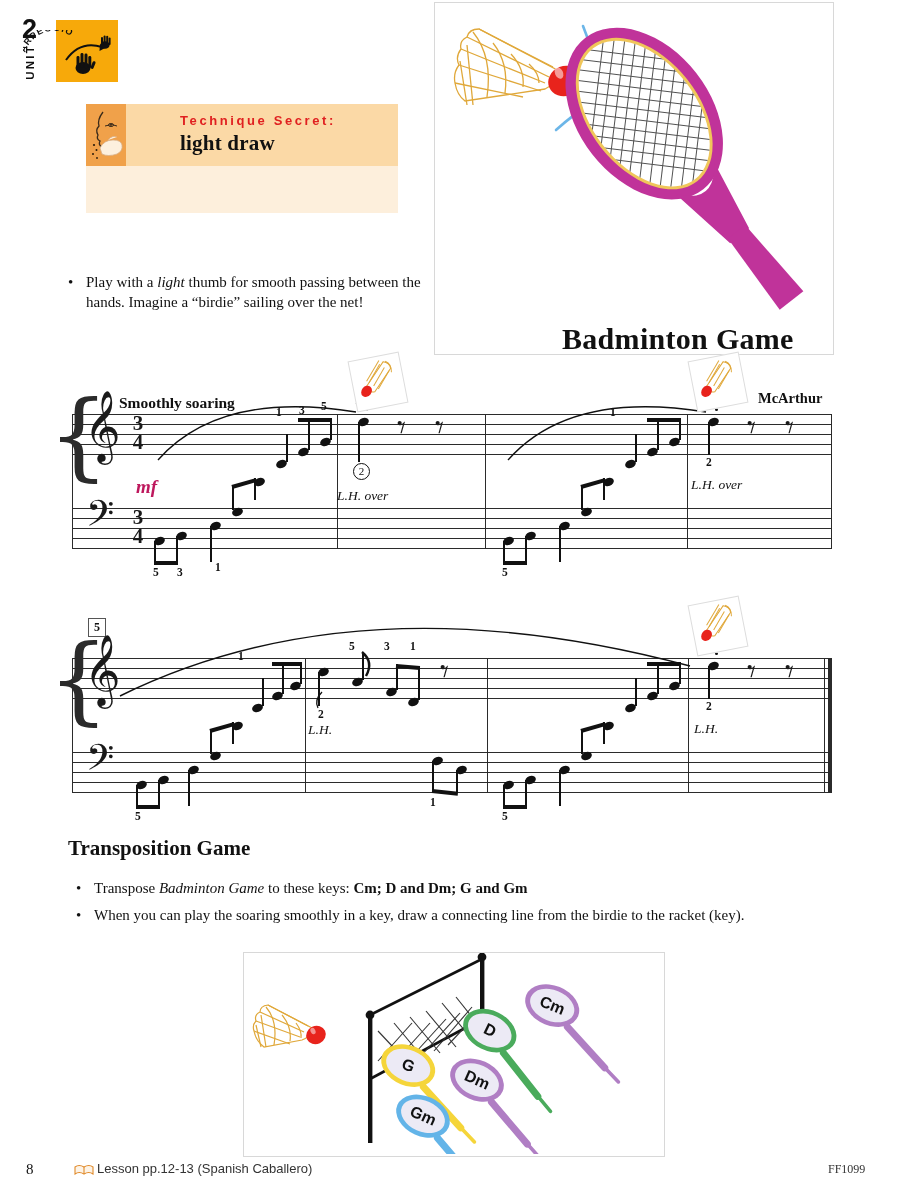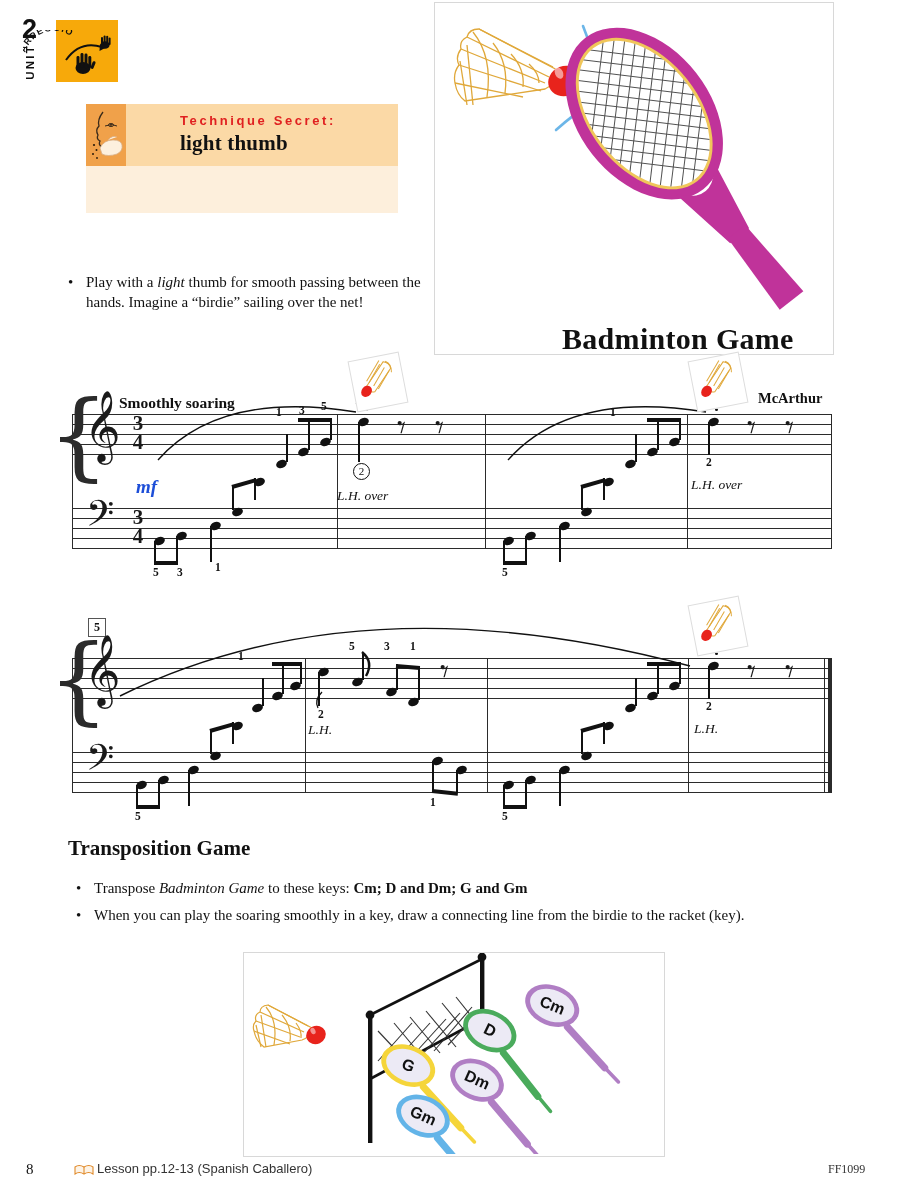--- a/index.html
+++ b/index.html
@@ -166,21 +166,21 @@
       <g fill="#2a1a0a">
         <circle cx="8" cy="41" r="1.1"></circle>
           <circle cx="10.5" cy="46" r="1"></circle>
         <circle cx="7" cy="50" r="1"></circle>
           <circle cx="11" cy="54" r="0.9"></circle>
       </g>
     </svg>
   </div>
   <div id="tech-sub"></div>
   <div id="tech-title">Technique Secret:</div>
-  <div id="tech-secret-name">light thumb</div>
+  <div id="tech-secret-name">light draw</div>
 </div>
 
 <div class="abs" id="intro-bullet">
   <span class="dot">•</span>
   <span class="btext"><span>Play with a </span><i>light</i><span> thumb for smooth passing between the hands. Imagine a “birdie” sailing over the net!</span></span>
 </div>
 
 <div class="abs" id="badminton-panel">
   <svg width="396" height="349" viewBox="0 0 396 349">
 
@@ -270,21 +270,21 @@
   <div class="fclef" style="left:86px;top:496px;">𝄢</div>
   <div class="tsig" style="left:128px;top:414px;width:20px;">
     <div>3</div>
       <div>4</div>
   </div>
   <div class="tsig" style="left:128px;top:508px;width:20px;">
     <div>3</div>
       <div>4</div>
   </div>
 
-  <div class="abs" style="left:136px;top:476px;font-family:'Liberation Serif',serif;font-style:italic;font-weight:bold;font-size:19px;color:#1d4ed8;">mf</div>
+  <div class="abs" style="left:136px;top:476px;font-family:'Liberation Serif',serif;font-style:italic;font-weight:bold;font-size:19px;color:#be185d;">mf</div>
 
   <div class="barline" style="left:337px;top:414px;height:134px;"></div>
   <div class="barline" style="left:485px;top:414px;height:134px;"></div>
   <div class="barline" style="left:687px;top:414px;height:134px;"></div>
   <div class="barline" style="left:831px;top:414px;height:134px;"></div>
 
   <svg class="abs" style="left:150px;top:398px;width:240px;height:70px;">
     <path d="M8 62 Q70 -8 206 14" stroke="#111" stroke-width="1.4" fill="none"></path>
   </svg>
 

